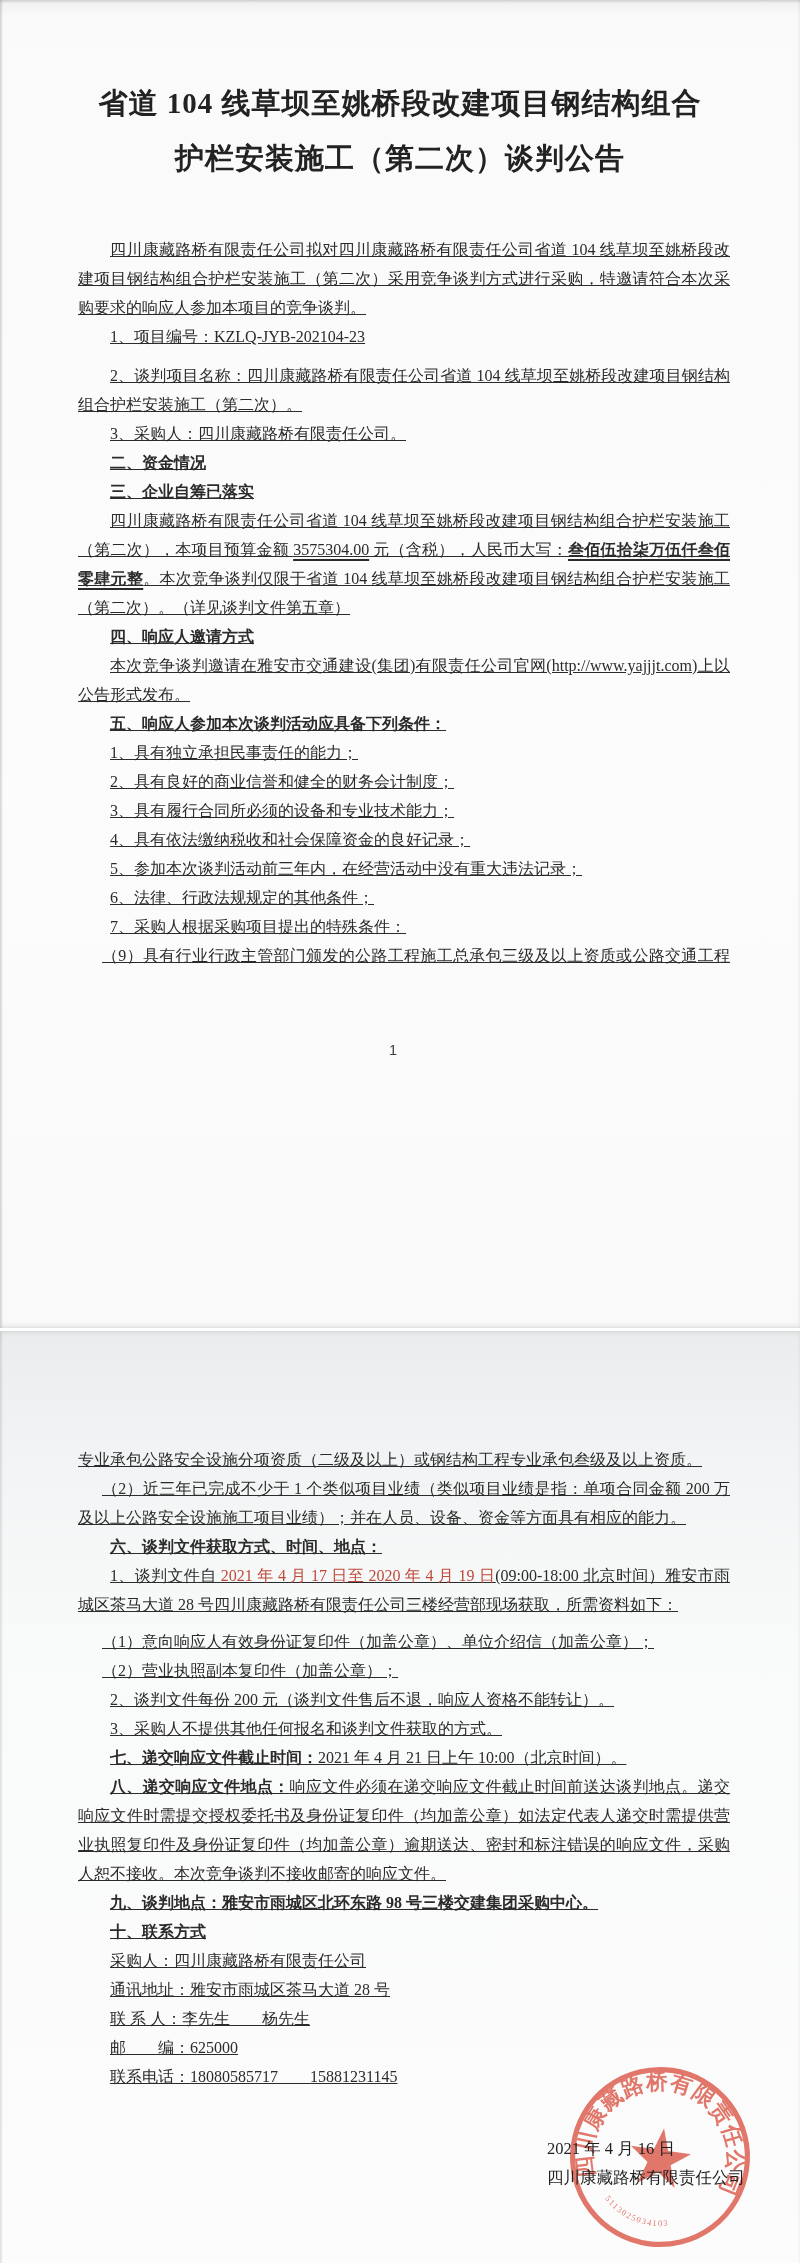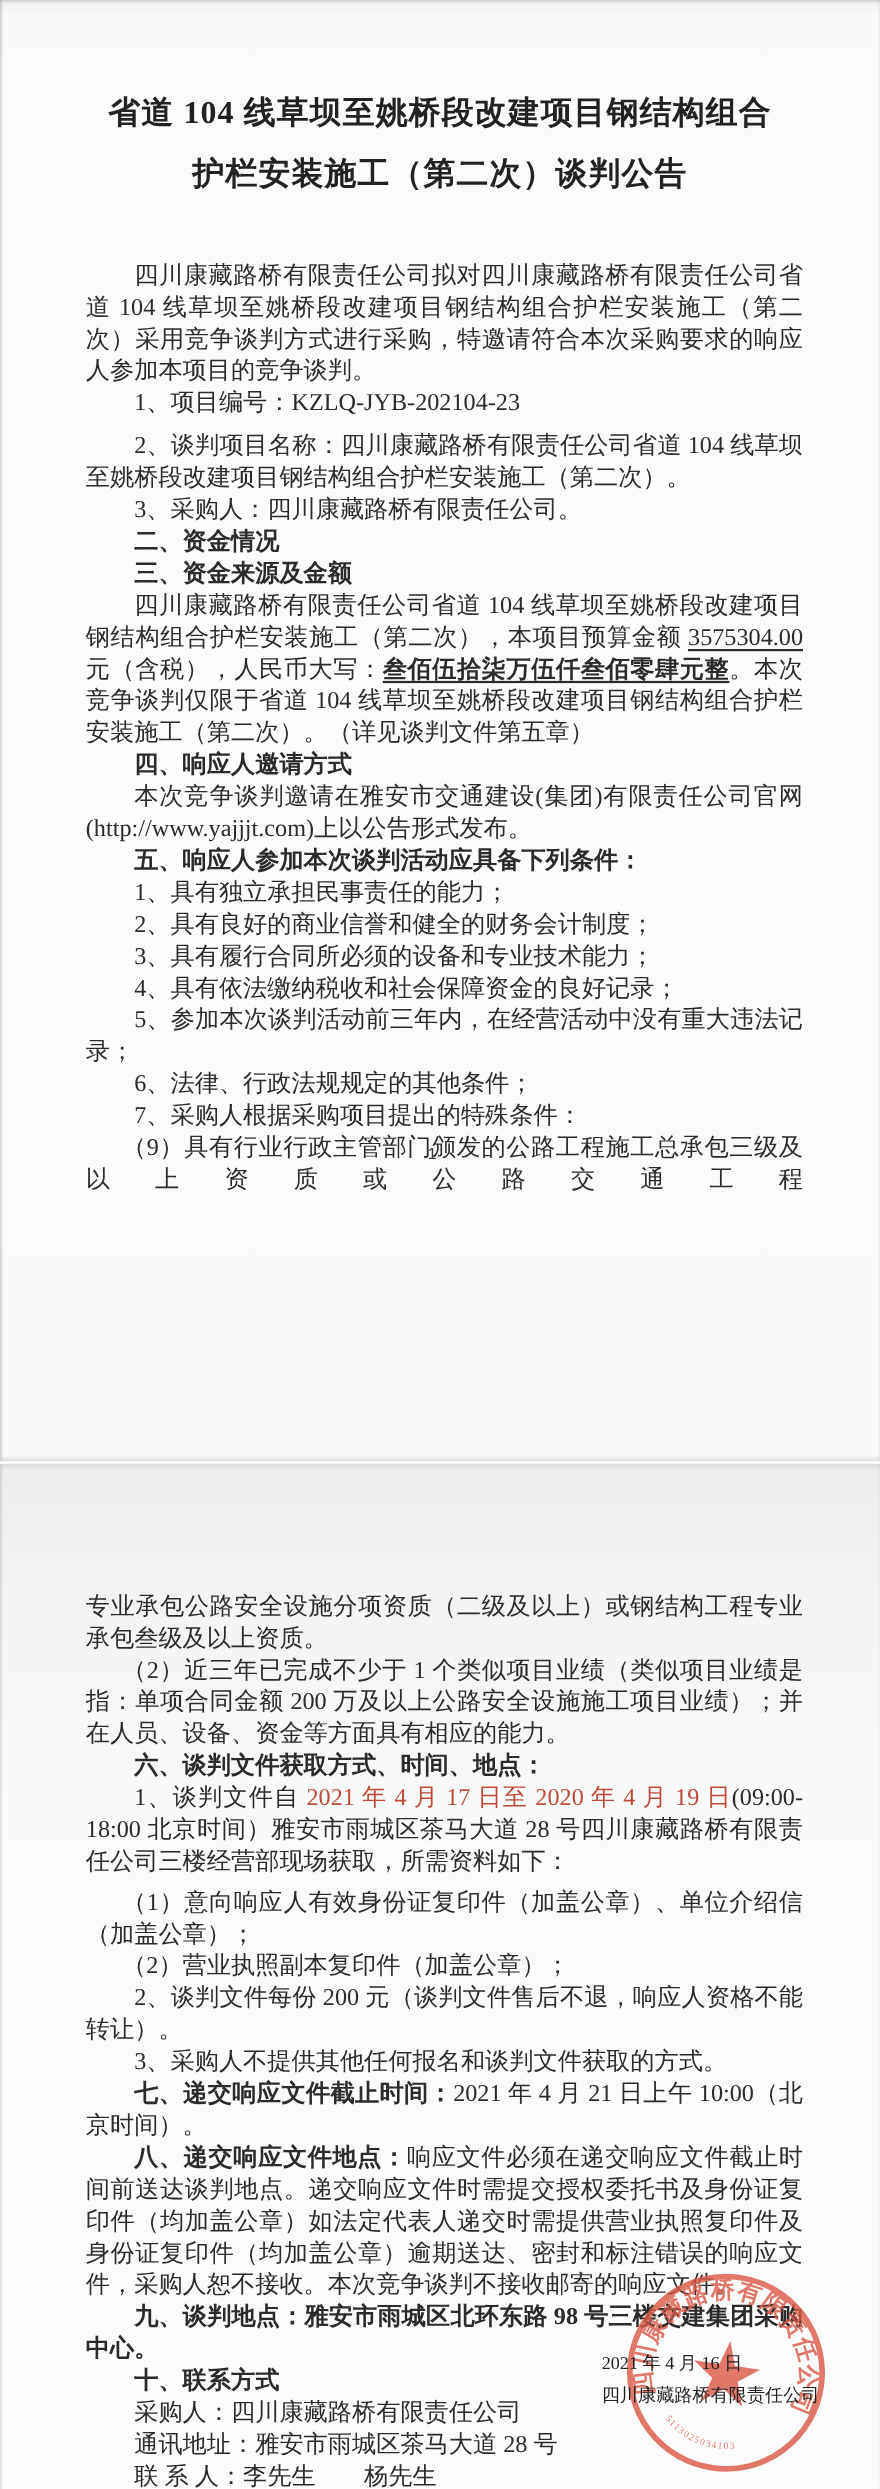--- a/index.html
+++ b/index.html
@@ -28,21 +28,21 @@
   }
   .title{
     margin-top:76px;
     text-align:center;
     font-size:29px;font-weight:700;line-height:55px;letter-spacing:1px;
     color:#222;
   }
   .body{
     margin-top:49px;
     padding:0 70px 0 78px;
-    font-size:22px;line-height:29px;
+    font-size:16px;line-height:29px;text-decoration:underline;
   }
   #page2 .body{margin-top:0;padding-top:114px;}
   .para{text-align:justify;text-indent:2em;color:var(--ink);}
   .para.ni{text-indent:0;}
   .para.i15{text-indent:1.5em;}
   .para.mt10{margin-top:10px;}
   .para.mt8{margin-top:8px;}
   .para.fill{text-align-last:justify;}
   .para.b, span.b{font-weight:700;}
   span.u{text-decoration:underline;text-underline-offset:4px;text-decoration-thickness:1.5px;}
@@ -71,21 +71,21 @@
   <div class="title">
     <div>省道 104 线草坝至姚桥段改建项目钢结构组合</div>
     <div>护栏安装施工（第二次）谈判公告</div>
   </div>
   <div class="body" id="page1-body">
       <p class="para"><span>四川康藏路桥有限责任公司拟对四川康藏路桥有限责任公司省道 104 线草坝至姚桥段改建项目钢结构组合护栏安装施工（第二次）采用竞争谈判方式进行采购，特邀请符合本次采购要求的响应人参加本项目的竞争谈判。</span></p>
       <p class="para"><span>1、项目编号：KZLQ-JYB-202104-23</span></p>
       <p class="para mt10"><span>2、谈判项目名称：四川康藏路桥有限责任公司省道 104 线草坝至姚桥段改建项目钢结构组合护栏安装施工（第二次）。</span></p>
       <p class="para"><span>3、采购人：四川康藏路桥有限责任公司。</span></p>
       <p class="para b"><span>二、资金情况</span></p>
-      <p class="para b"><span>三、资金来源及金额</span></p>
+      <p class="para b"><span>三、企业自筹已落实</span></p>
       <p class="para"><span>四川康藏路桥有限责任公司省道 104 线草坝至姚桥段改建项目钢结构组合护栏安装施工（第二次），本项目预算金额 </span><span class="u">3575304.00</span><span> 元（含税），人民币大写：</span><span class="b u">叁佰伍拾柒万伍仟叁佰零肆元整</span><span>。本次竞争谈判仅限于省道 104 线草坝至姚桥段改建项目钢结构组合护栏安装施工（第二次）。（详见谈判文件第五章）</span></p>
       <p class="para b"><span>四、响应人邀请方式</span></p>
       <p class="para"><span>本次竞争谈判邀请在雅安市交通建设(集团)有限责任公司官网(http://www.yajjjt.com)上以公告形式发布。</span></p>
       <p class="para b"><span>五、响应人参加本次谈判活动应具备下列条件：</span></p>
       <p class="para"><span>1、具有独立承担民事责任的能力；</span></p>
       <p class="para"><span>2、具有良好的商业信誉和健全的财务会计制度；</span></p>
       <p class="para"><span>3、具有履行合同所必须的设备和专业技术能力；</span></p>
       <p class="para"><span>4、具有依法缴纳税收和社会保障资金的良好记录；</span></p>
       <p class="para"><span>5、参加本次谈判活动前三年内，在经营活动中没有重大违法记录；</span></p>
       <p class="para"><span>6、法律、行政法规规定的其他条件；</span></p>

